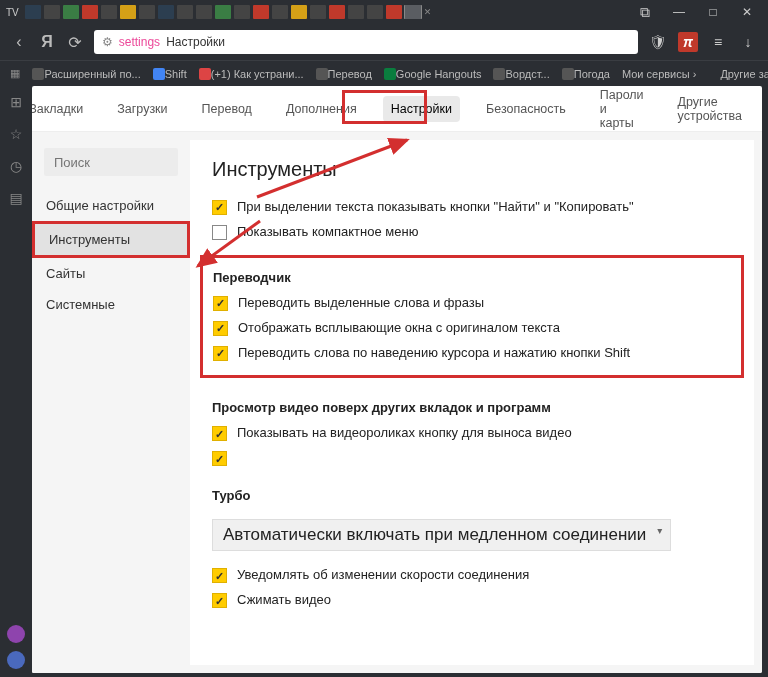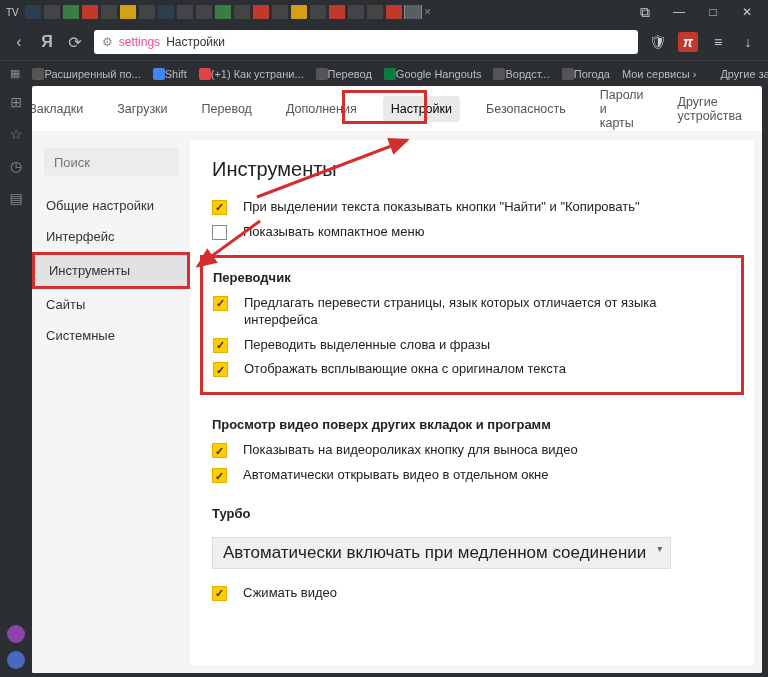--- a/index.html
+++ b/index.html
@@ -157,21 +157,21 @@
     position: relative;
   }
   .panel h1 {
     font-size: 20px;
     font-weight: normal;
     margin-bottom: 18px;
   }
   .opt-row {
     display: flex;
     align-items: flex-start;
-    gap: 16px;
+    gap: 10px;
     margin: 8px 0;
     font-size: 13px;
     line-height: 1.3;
   }
   .chk {
     width: 15px;
     height: 15px;
     background: #ffcc00;
     border: 1px solid #e0b000;
     display: inline-flex;
@@ -350,67 +350,69 @@
     <span class="t active" id="active-tab">Настройки</span>
     <span class="t">Безопасность</span>
     <span class="t">Пароли и карты</span>
     <span class="t">Другие устройства</span>
   </div>
 
   <div class="main-cols">
     <div class="sidebar">
       <input class="search-box" placeholder="Поиск" style="">
       <div class="side-item">Общие настройки</div>
-      <div class="side-item">Интерфейс</div>
       <div class="side-item active side-red-box" id="side-active">Инструменты</div>
       <div class="side-item">Сайты</div>
       <div class="side-item">Системные</div>
     </div>
 
     <div class="panel">
       <h1>Инструменты</h1>
 
       <div class="opt-row">
         <span class="chk"></span>
         <span>При выделении текста показывать кнопки "Найти" и "Копировать"</span>
       </div>
       <div class="opt-row">
         <span class="chk empty"></span>
         <span>Показывать компактное меню</span>
       </div>
 
       <div class="red-section">
         <div class="section-title" style="margin-top:4px;">Переводчик</div>
-        <div class="opt-row">
-          <span class="chk"></span>
-          <span>Предлагать перевести страницы, язык которых отличается от языка интерфейса</span>
-        </div>
         <div class="opt-row">
           <span class="chk"></span>
           <span>Переводить выделенные слова и фразы</span>
         </div>
         <div class="opt-row">
           <span class="chk"></span>
           <span>Отображать всплывающие окна с оригиналом текста</span>
         </div>
+        <div class="opt-row">
+          <span class="chk"></span>
+          <span>Переводить слова по наведению курсора и нажатию кнопки Shift</span>
+        </div>
       </div>
 
       <div class="section-title">Просмотр видео поверх других вкладок и программ</div>
       <div class="opt-row">
         <span class="chk"></span>
         <span>Показывать на видеороликах кнопку для выноса видео</span>
       </div>
       <div class="opt-row">
         <span class="chk"></span>
-        <span>Автоматически открывать видео в отдельном окне</span>
       </div>
 
       <div class="section-title">Турбо</div>
       <div class="dropdown">
         <span>Автоматически включать при медленном соединении</span>
+      </div>
+      <div class="opt-row">
+        <span class="chk"></span>
+        <span>Уведомлять об изменении скорости соединения</span>
       </div>
       <div class="opt-row">
         <span class="chk"></span>
         <span>Сжимать видео</span>
       </div>
 
     </div>
   </div>
 
   <div class="red-box-tab" id="tab-redbox" style="left: 309.719px; top: 3.5px; width: 85.2969px; height: 34px;"></div>

